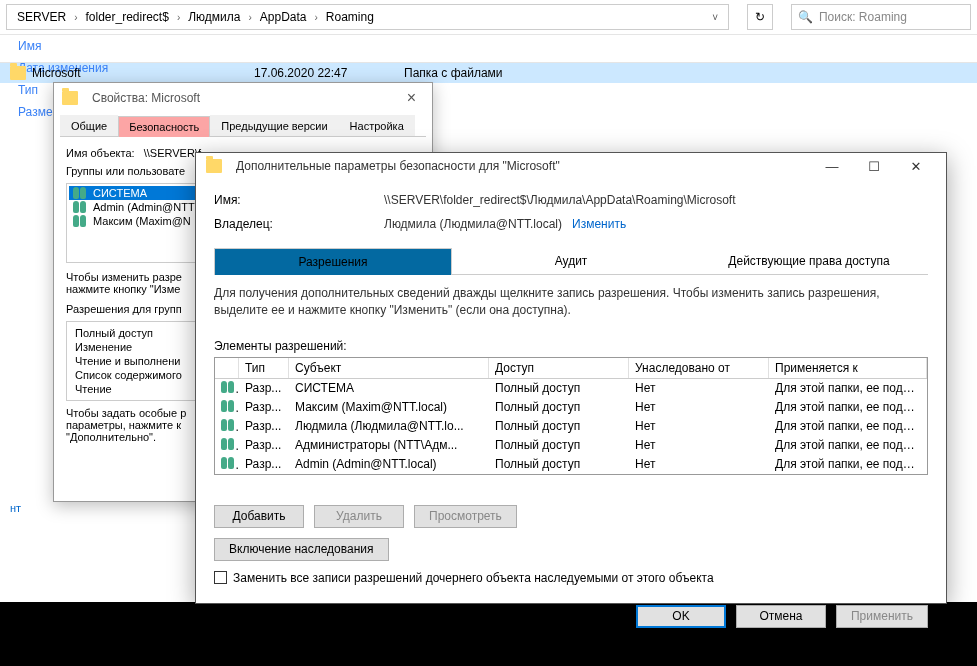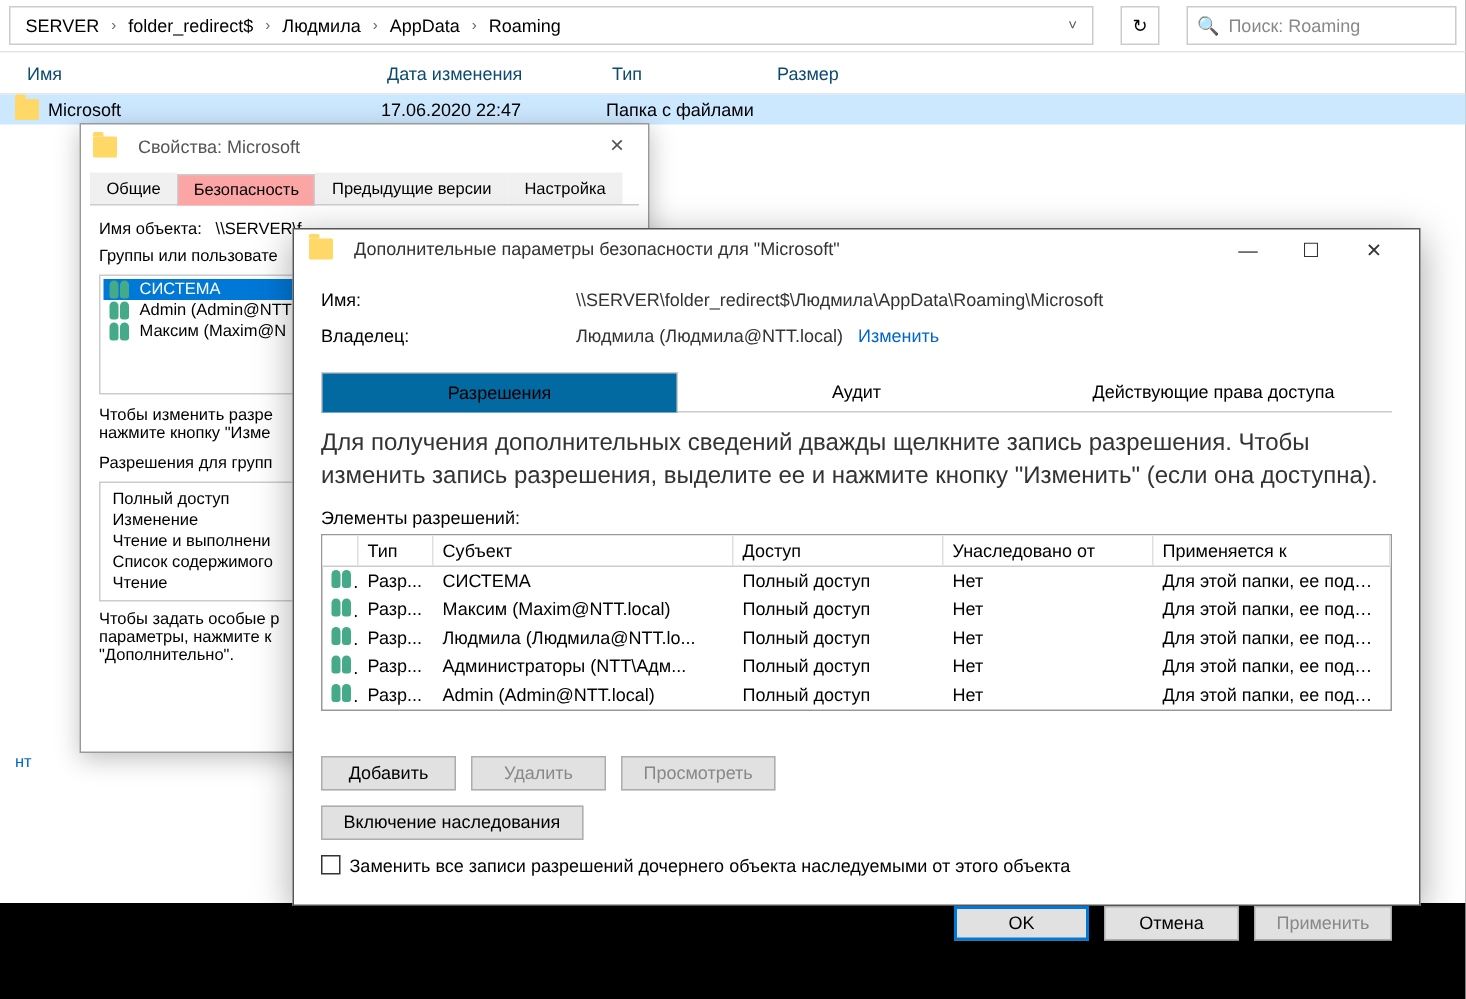--- a/index.html
+++ b/index.html
@@ -8,21 +8,21 @@
     
     .explorer { position: absolute; top: 0; left: 0; width: 977px; height: 602px; background: #fff; }
     .explorer-top { height: 35px; display: flex; align-items: center; padding: 3px 6px; gap: 18px; border-bottom: 1px solid #e5e5e5; }
     .breadcrumb { flex: 1; height: 26px; border: 1px solid #ccc; display: flex; align-items: center; padding: 0 6px; gap: 4px; background: #fff; }
     .crumb { padding: 2px 4px; cursor: default; }
     .crumb-sep { color: #666; font-size: 10px; }
     .btn-down { color: #555; font-size: 10px; padding: 0 4px; }
     .btn-refresh { width: 26px; height: 26px; border: 1px solid #ccc; display: flex; align-items: center; justify-content: center; }
     .search-box { width: 180px; height: 26px; border: 1px solid #ccc; display: flex; align-items: center; padding: 0 6px; color: #888; gap: 6px; }
     
-    .explorer-headers { height: 28px; display: flex; align-items: center; border-bottom: 1px solid #e5e5e5; padding-left: 10px; color: #0c4a6e; }
+    .explorer-headers { height: 28px; display: flex; align-items: flex-start; border-bottom: 1px solid #e5e5e5; padding-left: 10px; color: #3b82f6; flex-direction: column; }
     .eh-col { padding: 4px 8px; }
     .eh-name { width: 240px; }
     .eh-date { width: 150px; }
     .eh-type { width: 110px; }
     .eh-size { width: 80px; }
     
     .explorer-row { height: 20px; display: flex; align-items: center; padding-left: 10px; }
     .explorer-row.sel { background: #cce8ff; }
     .folder-ico { width: 16px; height: 14px; background: #ffd868; border-radius: 1px; margin-right: 6px; position: relative; }
     .folder-ico::before { content:''; position:absolute; top:-3px; left:0; width:7px; height:3px; background:#ffd868; border-radius:1px 1px 0 0; }
@@ -56,21 +56,21 @@
     .adv-body { flex: 1; padding: 14px 18px 10px; display: flex; flex-direction: column; }
     .info-row { display: flex; margin-bottom: 10px; font-size: 12px; }
     .info-lbl { width: 170px; }
     .info-val { color: #333; }
     .link { color: #0066cc; cursor: pointer; }
     
     .adv-tabs { display: flex; border-bottom: 1px solid #ccc; margin-top: 6px; }
     .atab { flex: 1; text-align: center; padding: 6px 0; border: 1px solid transparent; border-bottom: none; font-size: 12px; }
     .atab.active { border-color: #ccc; background: #0369a1; position: relative; top: 1px; }
     
-    .hint { font-size: 16px; color: #333; margin: 10px 0 8px; line-height: 1.4; }
+    .hint { font-size: 12px; color: #333; margin: 10px 0 20px; line-height: 1.4; }
     .sub-lbl { font-size: 12px; margin-bottom: 4px; }
     
     .perm-table { border: 1px solid #999; font-size: 12px; }
     .pt-head { display: flex; background: #fff; border-bottom: 1px solid #ccc; }
     .pt-head > div { padding: 3px 6px; border-right: 1px solid #e0e0e0; }
     .pt-body { }
     .pt-row { display: flex; align-items: center; padding: 1px 0; }
     .pt-row > div { padding: 1px 6px; white-space: nowrap; overflow: hidden; text-overflow: ellipsis; }
     .c-ico { width: 24px; flex: none; }
     .c-type { width: 50px; flex: none; }

